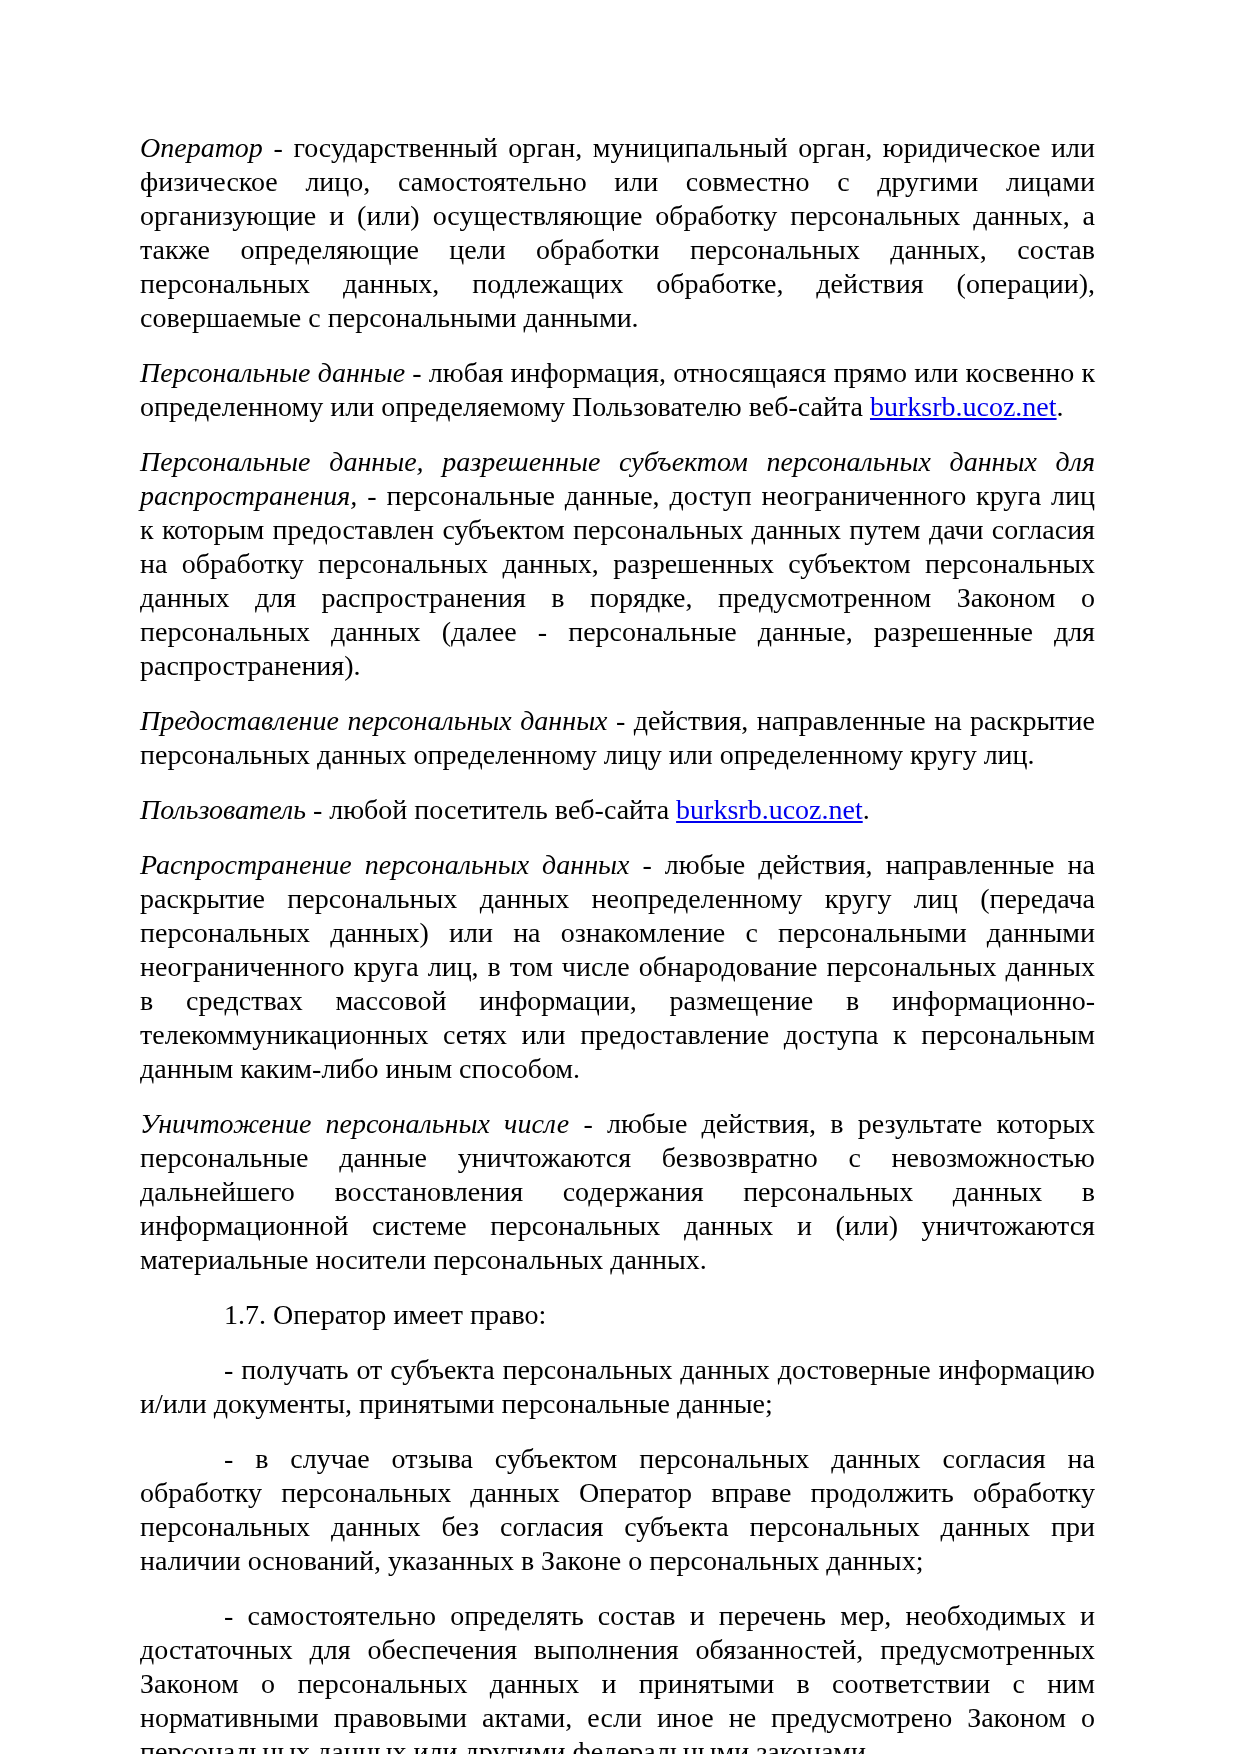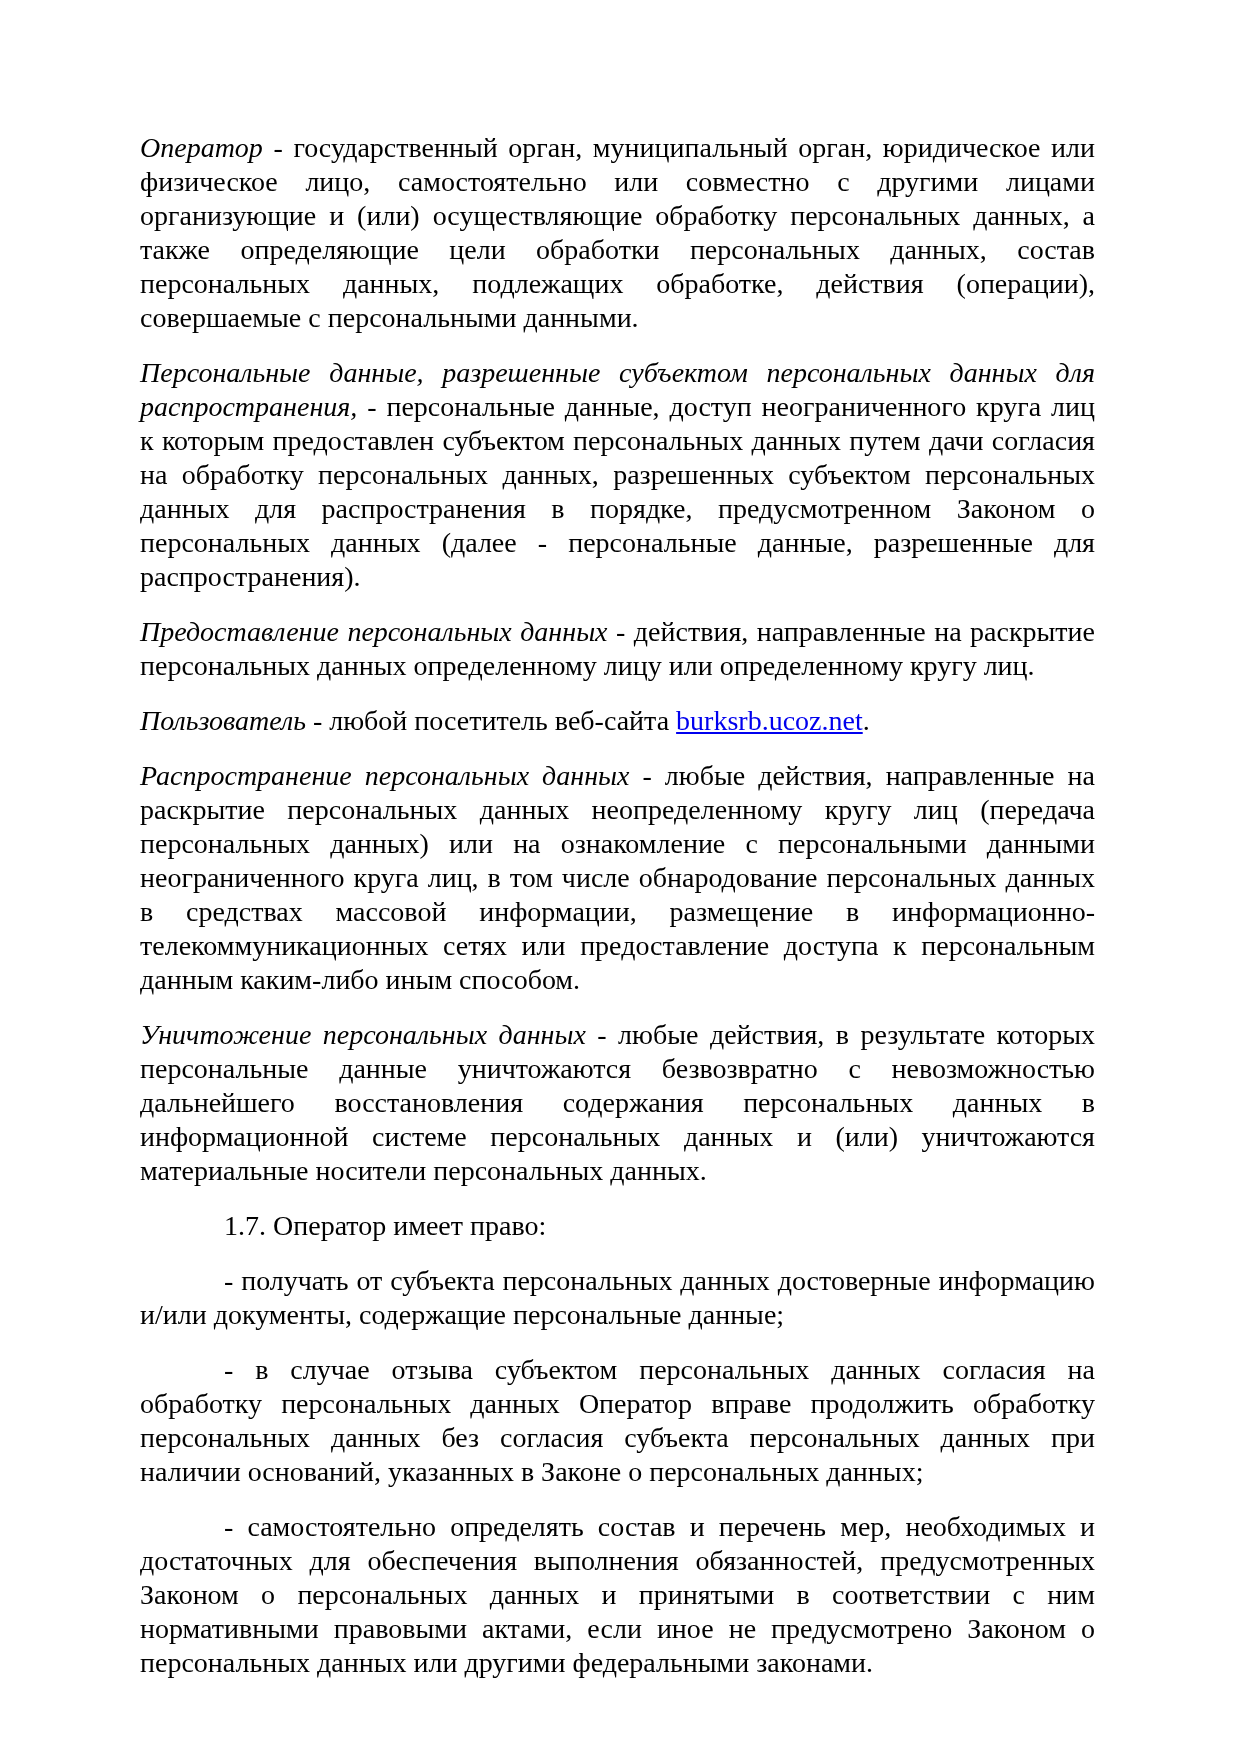--- a/index.html
+++ b/index.html
@@ -42,23 +42,24 @@
     text-decoration: underline;
     cursor: pointer;
   }
 </style>
 </head>
 <body>
 
 <div class="page">
   <div class="doc-content">
       <p class=""><span class="seg-italic">Оператор</span><span class="seg-normal"> - государственный орган, муниципальный орган, юридическое или физическое лицо, самостоятельно или совместно с другими лицами организующие и (или) осуществляющие обработку персональных данных, а также определяющие цели обработки персональных данных, состав персональных данных, подлежащих обработке, действия (операции), совершаемые с персональными данными.</span></p>
+      <p class=""><span class="seg-italic">Персональные данные</span><span class="seg-normal"> - любая информация, относящаяся прямо или косвенно к определенному или определяемому Пользователю веб-сайта </span><a class="doc-link">burksrb.ucoz.net</a><span class="seg-normal">.</span></p>
       <p class=""><span class="seg-italic">Персональные данные, разрешенные субъектом персональных данных для распространения,</span><span class="seg-normal"> - персональные данные, доступ неограниченного круга лиц к которым предоставлен субъектом персональных данных путем дачи согласия на обработку персональных данных, разрешенных субъектом персональных данных для распространения в порядке, предусмотренном Законом о персональных данных (далее - персональные данные, разрешенные для распространения).</span></p>
       <p class=""><span class="seg-italic">Предоставление персональных данных</span><span class="seg-normal"> - действия, направленные на раскрытие персональных данных определенному лицу или определенному кругу лиц.</span></p>
       <p class=""><span class="seg-italic">Пользователь</span><span class="seg-normal"> - любой посетитель веб-сайта </span><a class="doc-link">burksrb.ucoz.net</a><span class="seg-normal">.</span></p>
       <p class=""><span class="seg-italic">Распространение персональных данных</span><span class="seg-normal"> - любые действия, направленные на раскрытие персональных данных неопределенному кругу лиц (передача персональных данных) или на ознакомление с персональными данными неограниченного круга лиц, в том числе обнародование персональных данных в средствах массовой информации, размещение в информационно-телекоммуникационных сетях или предоставление доступа к персональным данным каким-либо иным способом.</span></p>
-      <p class=""><span class="seg-italic">Уничтожение персональных данных</span><span class="seg-normal"> - любые действия, в результате которых персональные данные уничтожаются безвозвратно с невозможностью дальнейшего восстановления содержания персональных данных в информационной системе персональных данных и (или) уничтожаются материальные носители персональных данных.</span></p>
+      <p class=""><span class="seg-italic">Уничтожение персональных числе</span><span class="seg-normal"> - любые действия, в результате которых персональные данные уничтожаются безвозвратно с невозможностью дальнейшего восстановления содержания персональных данных в информационной системе персональных данных и (или) уничтожаются материальные носители персональных данных.</span></p>
       <p class="indent"><span class="seg-normal">1.7. Оператор имеет право:</span></p>
-      <p class="indent"><span class="seg-normal">- получать от субъекта персональных данных достоверные информацию и/или документы, содержащие персональные данные;</span></p>
+      <p class="indent"><span class="seg-normal">- получать от субъекта персональных данных достоверные информацию и/или документы, принятыми персональные данные;</span></p>
       <p class="indent"><span class="seg-normal">- в случае отзыва субъектом персональных данных согласия на обработку персональных данных Оператор вправе продолжить обработку персональных данных без согласия субъекта персональных данных при наличии оснований, указанных в Законе о персональных данных;</span></p>
       <p class="indent"><span class="seg-normal">- самостоятельно определять состав и перечень мер, необходимых и достаточных для обеспечения выполнения обязанностей, предусмотренных Законом о персональных данных и принятыми в соответствии с ним нормативными правовыми актами, если иное не предусмотрено Законом о персональных данных или другими федеральными законами.</span></p>
     </div>
 </div>
 
 </body></html>

